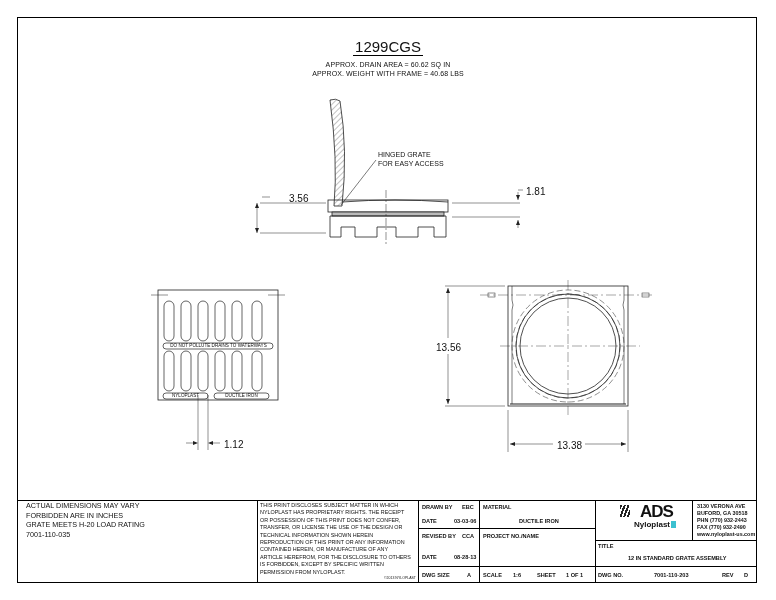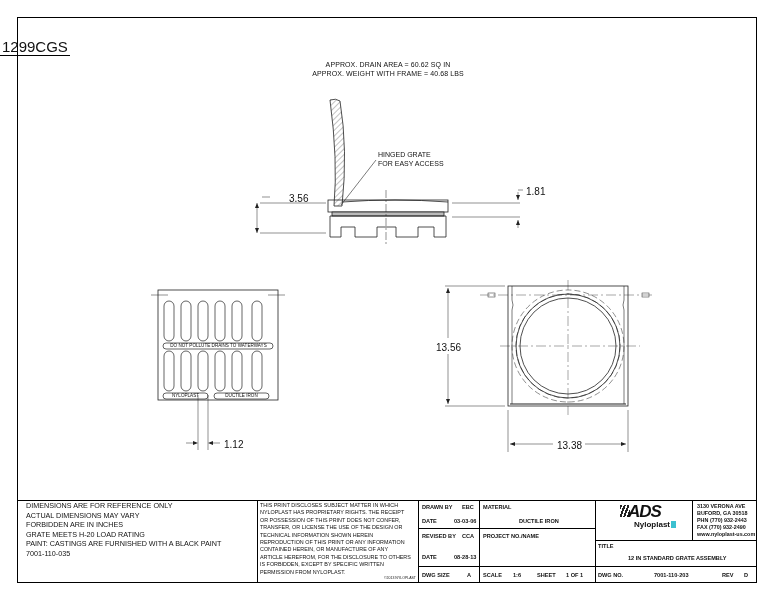--- a/index.html
+++ b/index.html
@@ -1,34 +1,34 @@
 <!DOCTYPE html>
 <html><head>
 <meta charset="utf-8">
 <style>
   html,body{margin:0;padding:0;background:#fff;}
   body{width:776px;height:600px;position:relative;overflow:hidden;font-family:"Liberation Sans",sans-serif;color:#111;}
   .frame{position:absolute;left:17px;top:17px;width:740px;height:566px;border:1.5px solid #000;box-sizing:border-box;}
   .abs{position:absolute;}
-  .title-main{left:0;width:776px;top:38px;text-align:left;font-size:15px;}
+  .title-main{left:0;width:776px;top:38px;text-align:center;font-size:15px;}
   .title-main span{border-bottom:1px solid #000;padding:0 2px;}
   .subline{left:0;width:776px;text-align:center;font-size:7px;letter-spacing:0.1px;}
   .note{font-size:7px;line-height:1;white-space:nowrap;}
   .dim{font-size:10px;}
   svg{position:absolute;left:0;top:0;}
   
   .tb{position:absolute;left:17px;top:500px;width:740px;height:83px;border-top:1.5px solid #000;box-sizing:border-box;}
   .notes-block{position:absolute;left:26px;top:501px;font-size:7.2px;line-height:9.6px;white-space:nowrap;}
   .prop{position:absolute;left:257px;top:500px;width:162px;height:83px;border-left:1px solid #000;border-right:1px solid #000;box-sizing:border-box;font-size:5.4px;line-height:7.4px;padding:2px 2px;white-space:nowrap;overflow:hidden;}
   .prop .copy{position:absolute;right:2px;bottom:1px;font-size:3.5px;}
   .cell{position:absolute;font-size:5.6px;font-weight:bold;white-space:nowrap;}
   .hline{position:absolute;height:0;border-top:1px solid #000;}
   .vline{position:absolute;width:0;border-left:1px solid #000;}
   .ads-logo{position:absolute;left:620px;top:502px;width:64px;height:30px;}
-  .ads-text{position:absolute;left:8px;top:0;font-size:17px;font-weight:bold;font-style:italic;letter-spacing:-1px;}
+  .ads-text{position:absolute;left:20px;top:0;font-size:17px;font-weight:bold;letter-spacing:-1px;}
   .nylo-text{position:absolute;left:14px;top:18px;font-size:8px;font-weight:bold;}
   .nylo-mark{display:inline-block;width:5px;height:7px;background:#3cc0d0;margin-left:1px;vertical-align:-1px;}
   .addr{position:absolute;left:697px;top:503px;font-size:5.4px;font-weight:bold;line-height:7px;white-space:nowrap;}
 </style>
 </head>
 <body>
 
 <div class="frame"></div>
 
 <div class="abs title-main"><span>1299CGS</span></div>
@@ -131,25 +131,23 @@
 <div class="abs dim" style="left:436px;top:342px;">13.56</div>
 <div class="abs dim" style="left:557px;top:440px;">13.38</div>
 
 <div class="abs" style="left:166px;top:343px;width:105px;text-align:center;font-size:4.6px;line-height:6px;white-space:nowrap;">DO NOT POLLUTE DRAINS TO WATERWAYS</div>
 <div class="abs" style="left:163px;top:393px;width:45px;text-align:center;font-size:4.6px;line-height:6px;">NYLOPLAST</div>
 <div class="abs" style="left:214px;top:393px;width:55px;text-align:center;font-size:4.6px;line-height:6px;">DUCTILE IRON</div>
 
 <div class="tb"></div>
 
 <div class="notes-block">
-  <div>DIMENSIONS ARE FOR REFERENCE ONLY</div>
   <div>ACTUAL DIMENSIONS MAY VARY</div>
   <div>FORBIDDEN ARE IN INCHES</div>
   <div>GRATE MEETS H-20 LOAD RATING</div>
-  <div>PAINT:  CASTINGS ARE FURNISHED WITH A BLACK PAINT</div>
   <div>7001-110-035</div>
 </div>
 
 <div class="prop">
   <div>THIS PRINT DISCLOSES SUBJECT MATTER IN WHICH</div>
   <div>NYLOPLAST HAS PROPRIETARY RIGHTS.  THE RECEIPT</div>
   <div>OR POSSESSION OF THIS PRINT DOES NOT CONFER,</div>
   <div>TRANSFER, OR LICENSE THE USE OF THE DESIGN OR</div>
   <div>TECHNICAL INFORMATION SHOWN HEREIN</div>
   <div>REPRODUCTION OF THIS PRINT OR ANY INFORMATION</div>

